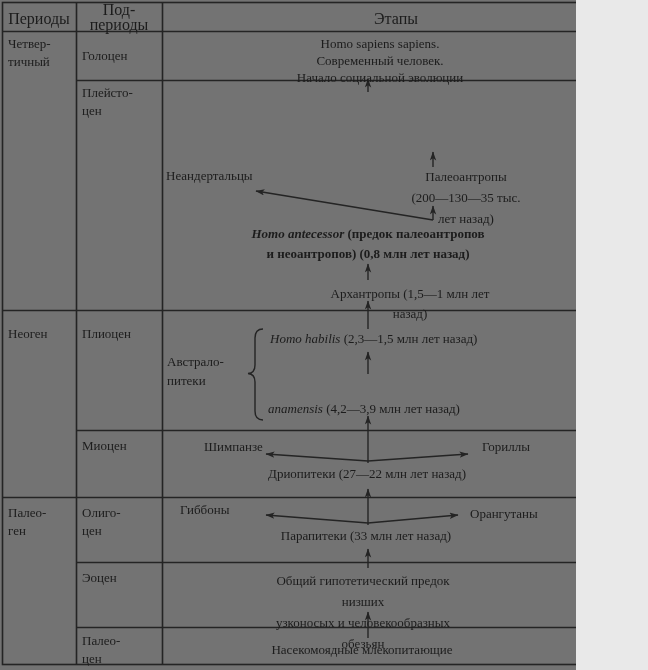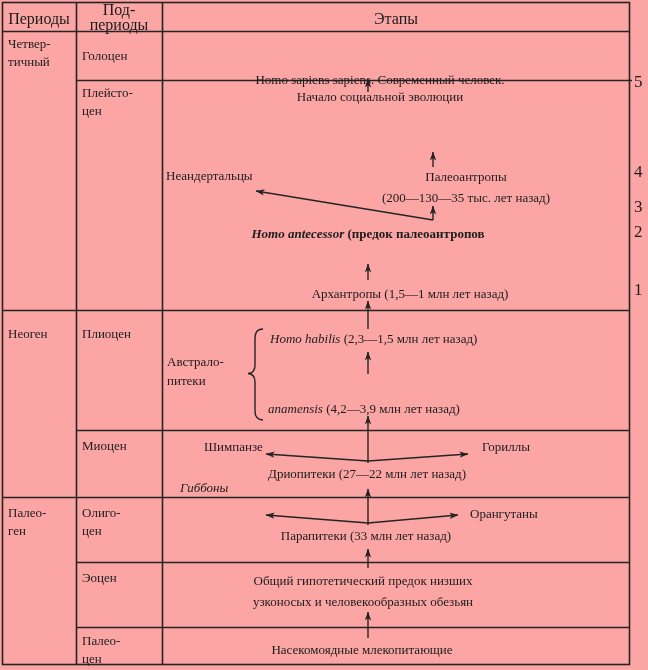--- a/index.html
+++ b/index.html
@@ -1,18 +1,18 @@
 <!DOCTYPE html>
 <html><head>
 <meta charset="utf-8">
 <style>
   html,body { margin:0; padding:0; background:#e9e9e9; }
   .canvas {
-    position:relative; width:648px; height:670px;
-    background:#fca5a5; overflow:hidden;
+    position:relative; width:576px; height:670px;
+    background:#737373; overflow:hidden;
     font-family:"Liberation Serif", serif; color:#1c1c1c;
   }
   .txt {
     position:absolute; font-size:13px; line-height:20px;
     white-space:pre-line;
   }
   .c { transform:translateX(-50%); text-align:center; }
   .it { font-style:italic; }
   .lh15 { line-height:15px; }
   .lh17 { line-height:17px; }
@@ -83,49 +83,50 @@
   <div class="txt lh18" style="left:82px; top:84px;">Плейсто-
 цен</div>
   <div class="txt" style="left:82px; top:324px;">Плиоцен</div>
   <div class="txt" style="left:82px; top:436px;">Миоцен</div>
   <div class="txt lh18" style="left:82px; top:504px;">Олиго-
 цен</div>
   <div class="txt" style="left:82px; top:568px;">Эоцен</div>
   <div class="txt lh18" style="left:82px; top:632px;">Палео-
 цен</div>
 
-  <div class="txt c lh17" style="left:380px; top:35px;margin-top:36px;">Homo sapiens sapiens. Современный человек.
+  <div class="txt c lh17" style="left:380px; top:35px;">Homo sapiens sapiens. Современный человек.
 Начало социальной эволюции</div>
   <div class="txt" style="left:166px; top:166px;">Неандертальцы</div>
   <div class="txt c lh21" style="left:466px; top:166px;">Палеоантропы
 (200—130—35 тыс. лет назад)</div>
 
   <div class="txt c lh20" style="left:368px; top:224px; white-space:normal; width:420px;font-weight:bold;">
     <span class="it">Homo antecessor</span><span> (предок палеоантропов</span><br>
+    <span>и неоантропов) (0,8 млн лет назад)</span>
   </div>
 
   <div class="txt c" style="left:410px; top:284px;">Архантропы (1,5—1 млн лет назад)</div>
 
   <div class="txt lh19" style="left:167px; top:352px;">Австрало-
 питеки</div>
 
   <div class="txt" style="left:270px; top:329px; white-space:normal;">
     <span class="it">Homo habilis</span><span> (2,3—1,5 млн лет назад)</span>
   </div>
 
   <div class="txt lh21" style="left:268px; top:377px; white-space:normal;">
     <br>
     <span class="it">anamensis</span><span> (4,2—3,9 млн лет назад)</span>
   </div>
 
   <div class="txt" style="left:168px; top:437px;margin-left:36px;">Шимпанзе</div>
   <div class="txt" style="left:482px; top:437px;">Гориллы</div>
   <div class="txt c" style="left:367px; top:464px;">Дриопитеки (27—22 млн лет назад)</div>
 
-  <div class="txt" style="left:180px; top:478px;font-style:italic;">Гиббоны</div>
+  <div class="txt" style="left:180px; top:500px;">Гиббоны</div>
   <div class="txt" style="left:470px; top:504px;">Орангутаны</div>
   <div class="txt c" style="left:366px; top:526px;">Парапитеки (33 млн лет назад)</div>
 
   <div class="txt c lh21" style="left:363px; top:570px;">Общий гипотетический предок низших
 узконосых и человекообразных обезьян</div>
   <div class="txt c" style="left:362px; top:640px;">Насекомоядные млекопитающие</div>
 
   <div class="txt num" style="left:634px; top:72px;">5</div>
   <div class="txt num" style="left:634px; top:162px;">4</div>
   <div class="txt num" style="left:634px; top:197px;">3</div>

